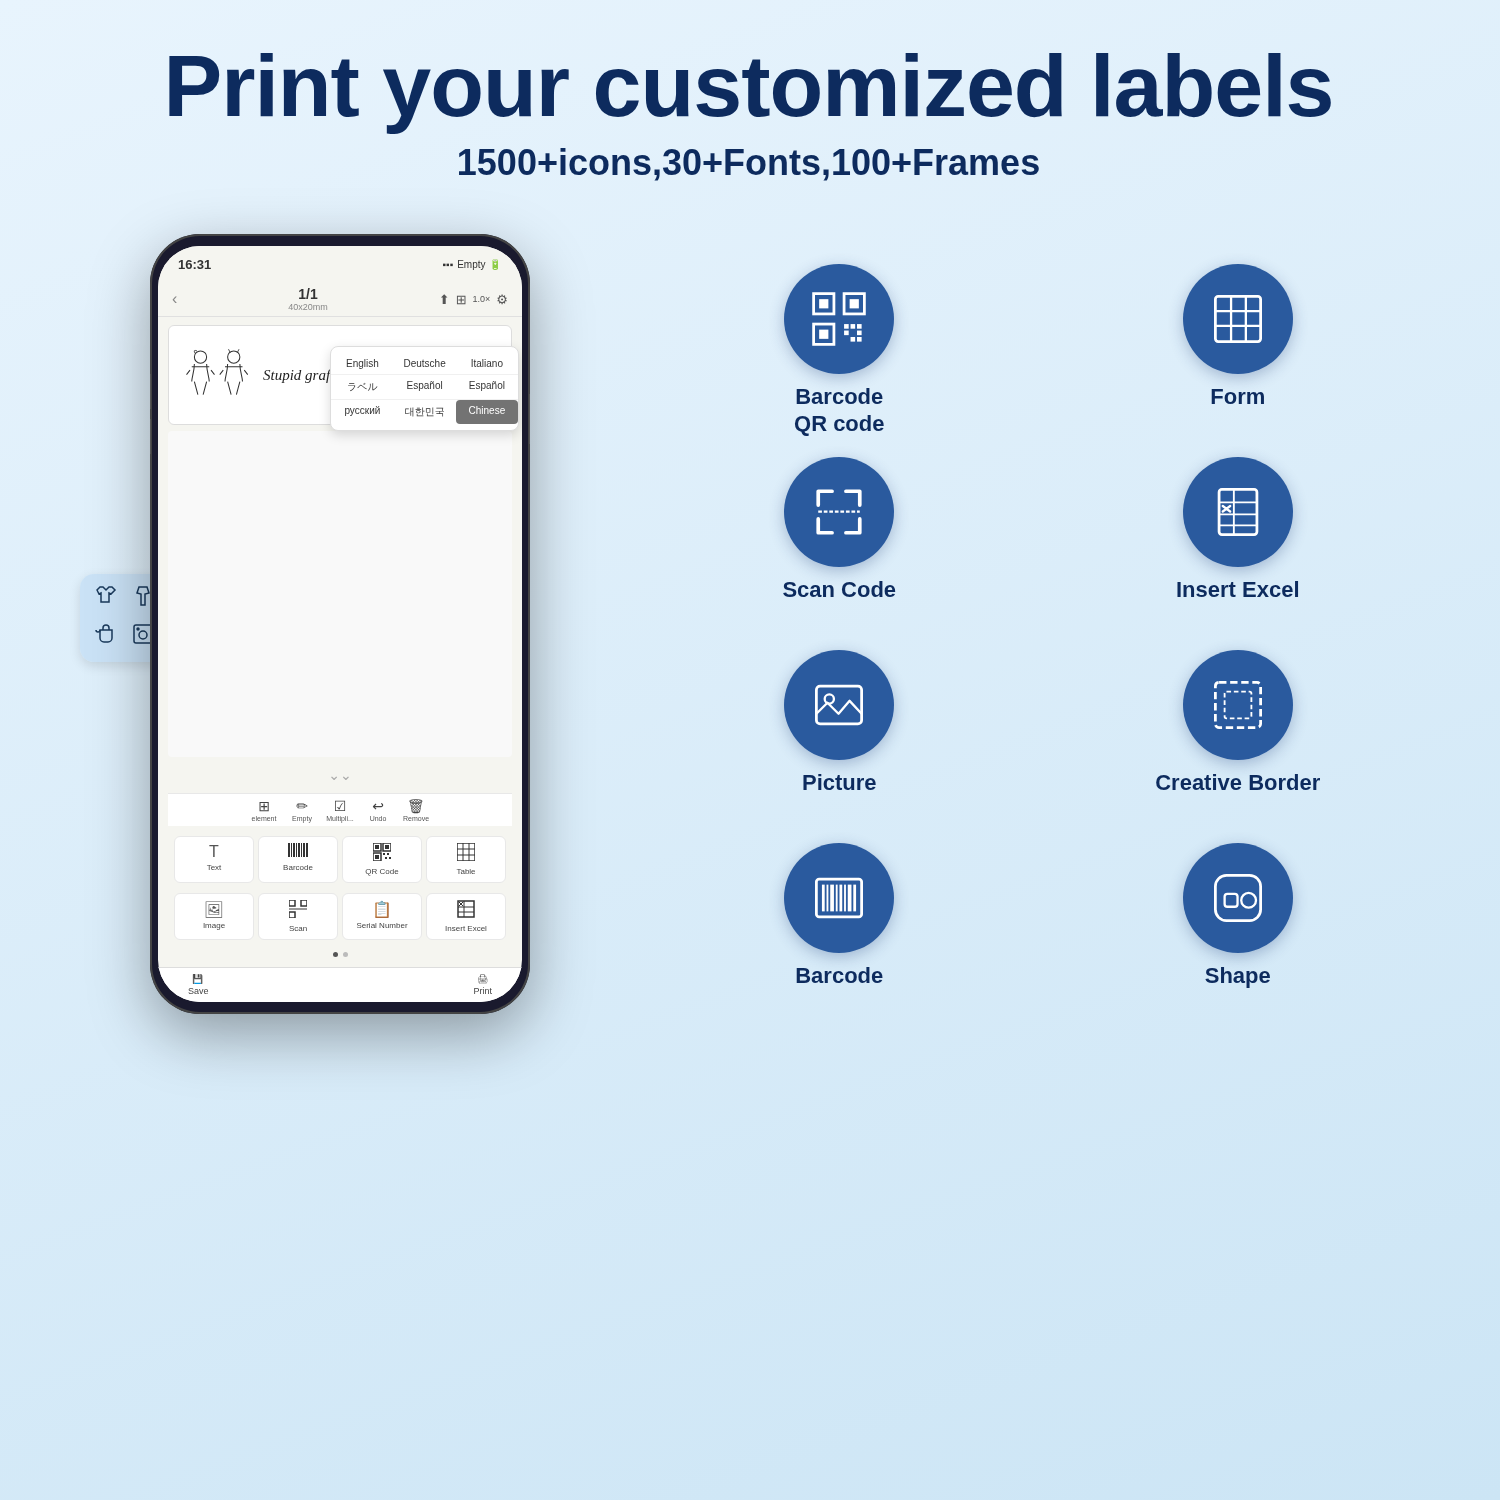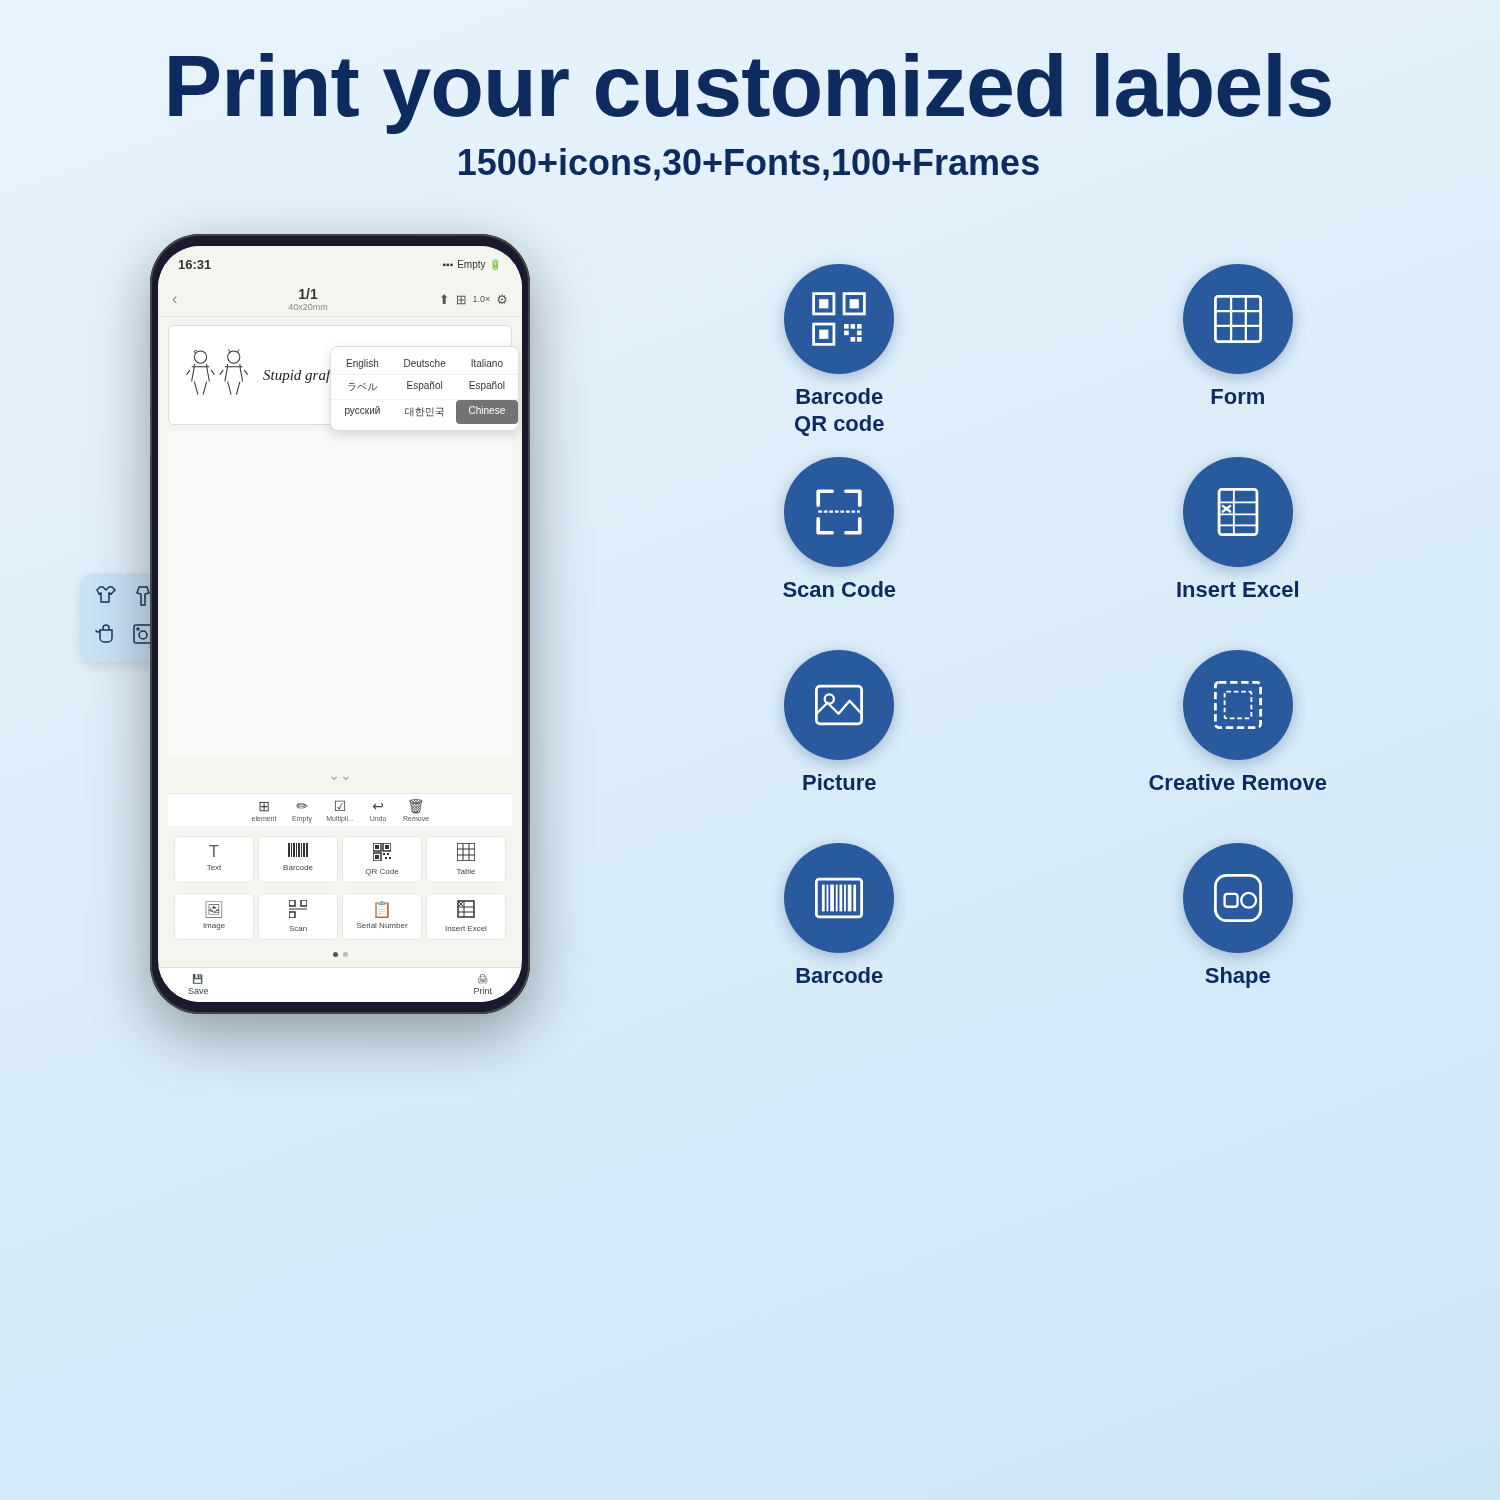--- a/index.html
+++ b/index.html
@@ -727,21 +727,21 @@
         <span class="feature-label">Picture</span>
       </div>
 
       <div class="feature-item">
         <div class="feature-circle">
           <svg width="65" height="65" viewBox="0 0 65 65">
             <rect x="8" y="8" width="49" height="49" fill="none" stroke="white" stroke-width="3" rx="4" stroke-dasharray="8,4"></rect>
             <rect x="18" y="18" width="29" height="29" fill="none" stroke="white" stroke-width="2" rx="2" stroke-dasharray="5,3"></rect>
           </svg>
         </div>
-        <span class="feature-label">Creative Remove</span>
+        <span class="feature-label">Creative Border</span>
       </div>
 
       <div class="feature-item">
         <div class="feature-circle">
           <svg width="65" height="65" viewBox="0 0 65 65">
             <rect x="8" y="12" width="49" height="41" fill="none" stroke="white" stroke-width="3" rx="3"></rect>
             <rect x="14" y="18" width="3" height="29" fill="white"></rect>
             <rect x="19" y="18" width="2" height="29" fill="white"></rect>
             <rect x="23" y="18" width="4" height="29" fill="white"></rect>
             <rect x="29" y="18" width="2" height="29" fill="white"></rect>

